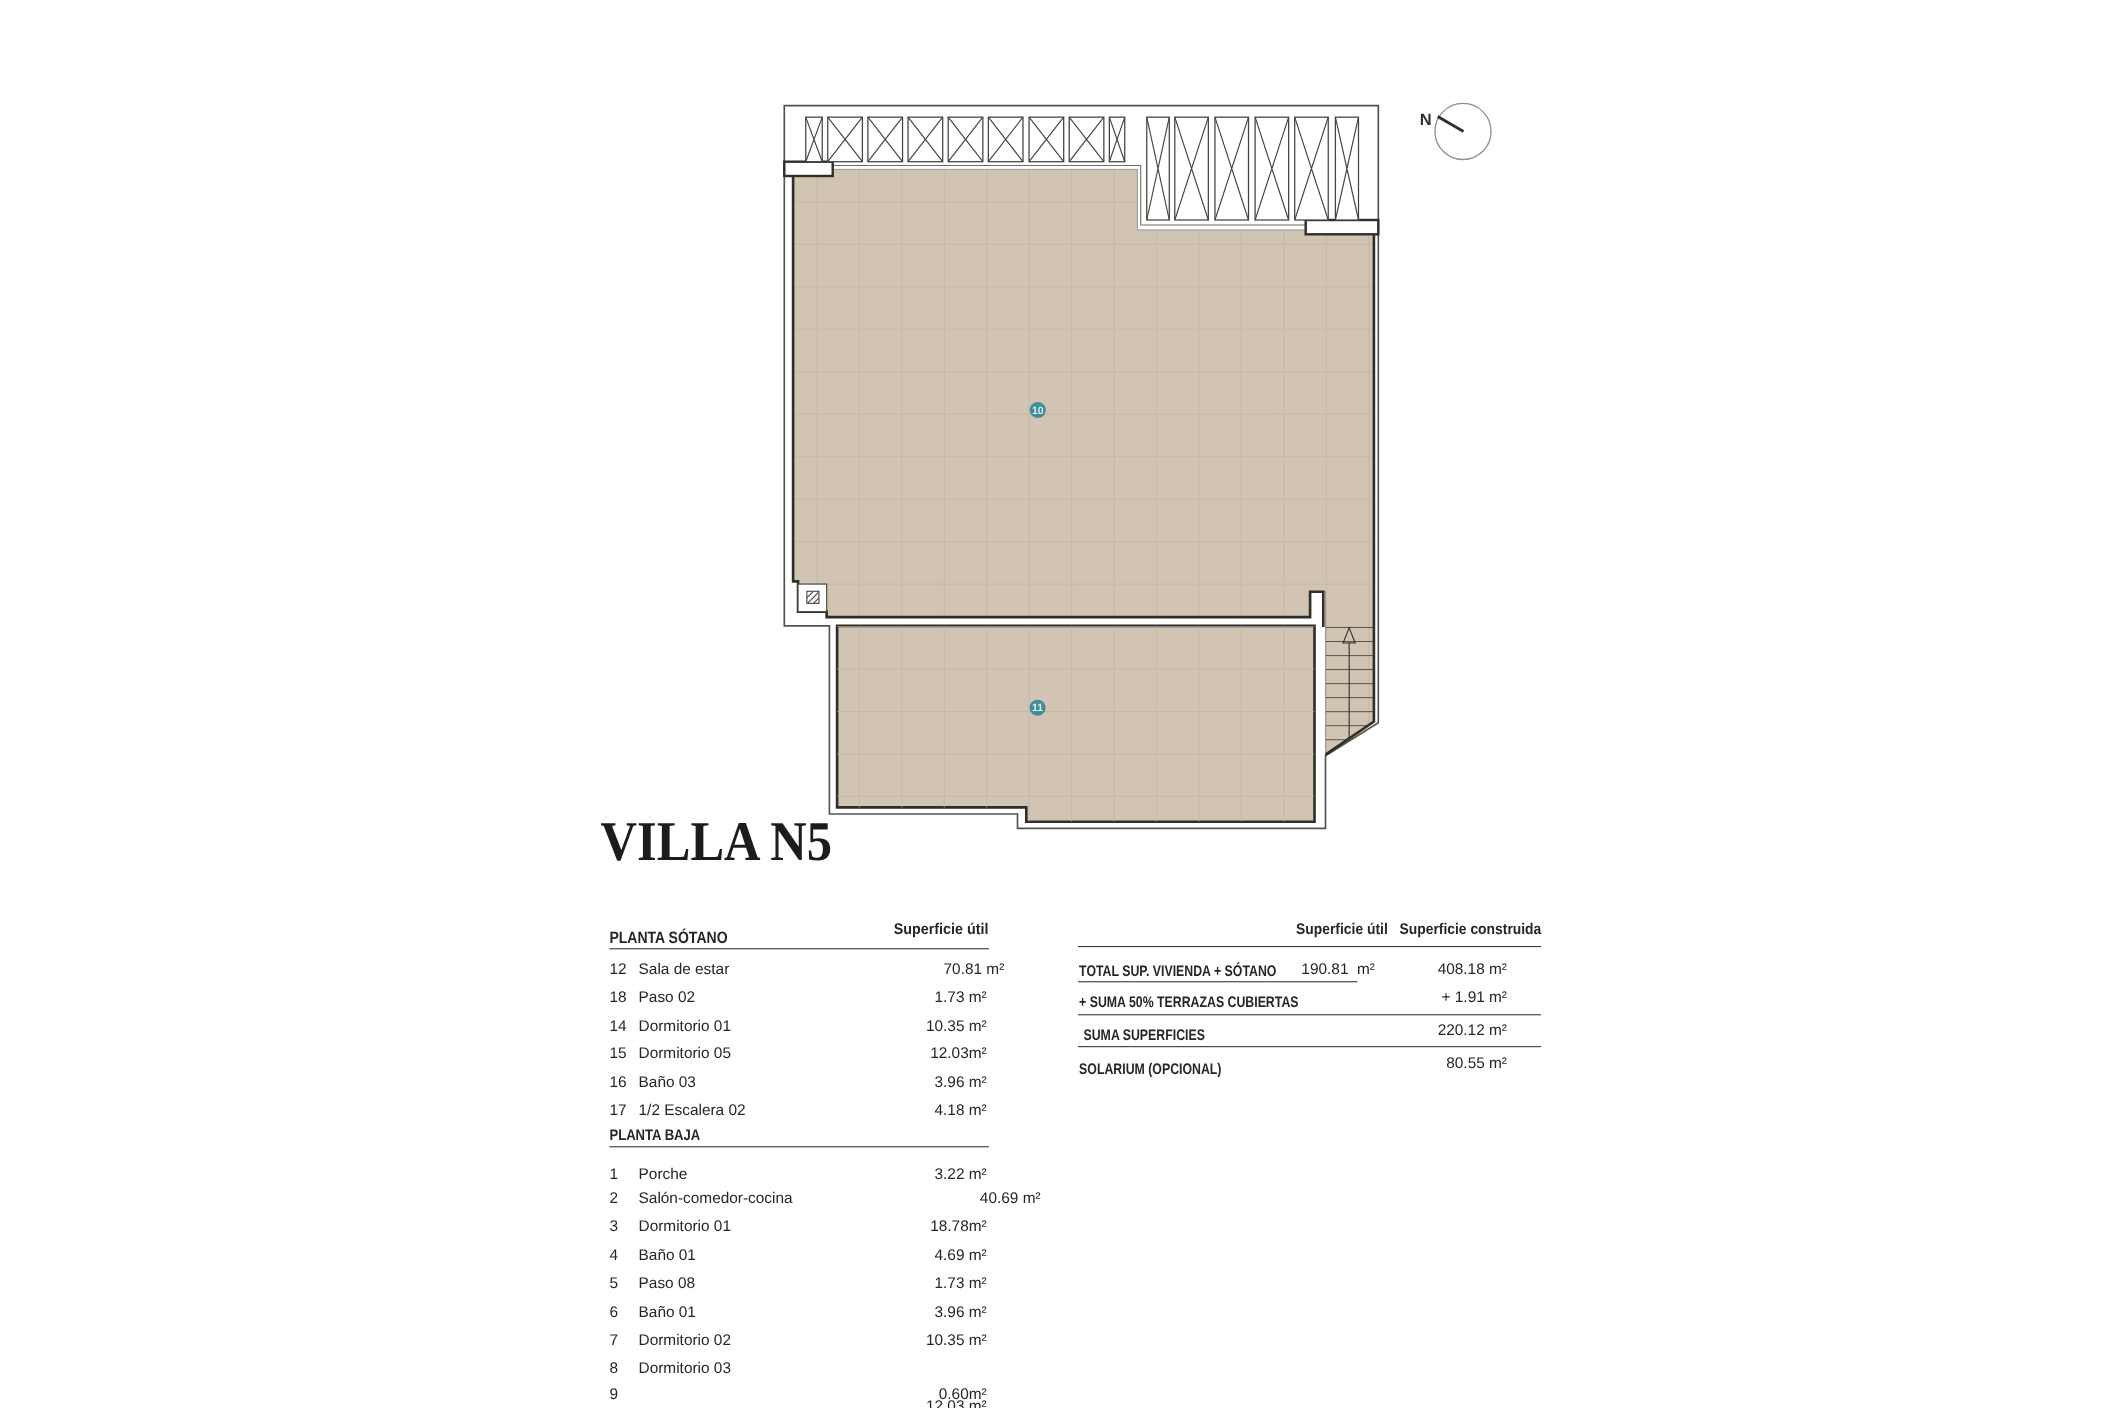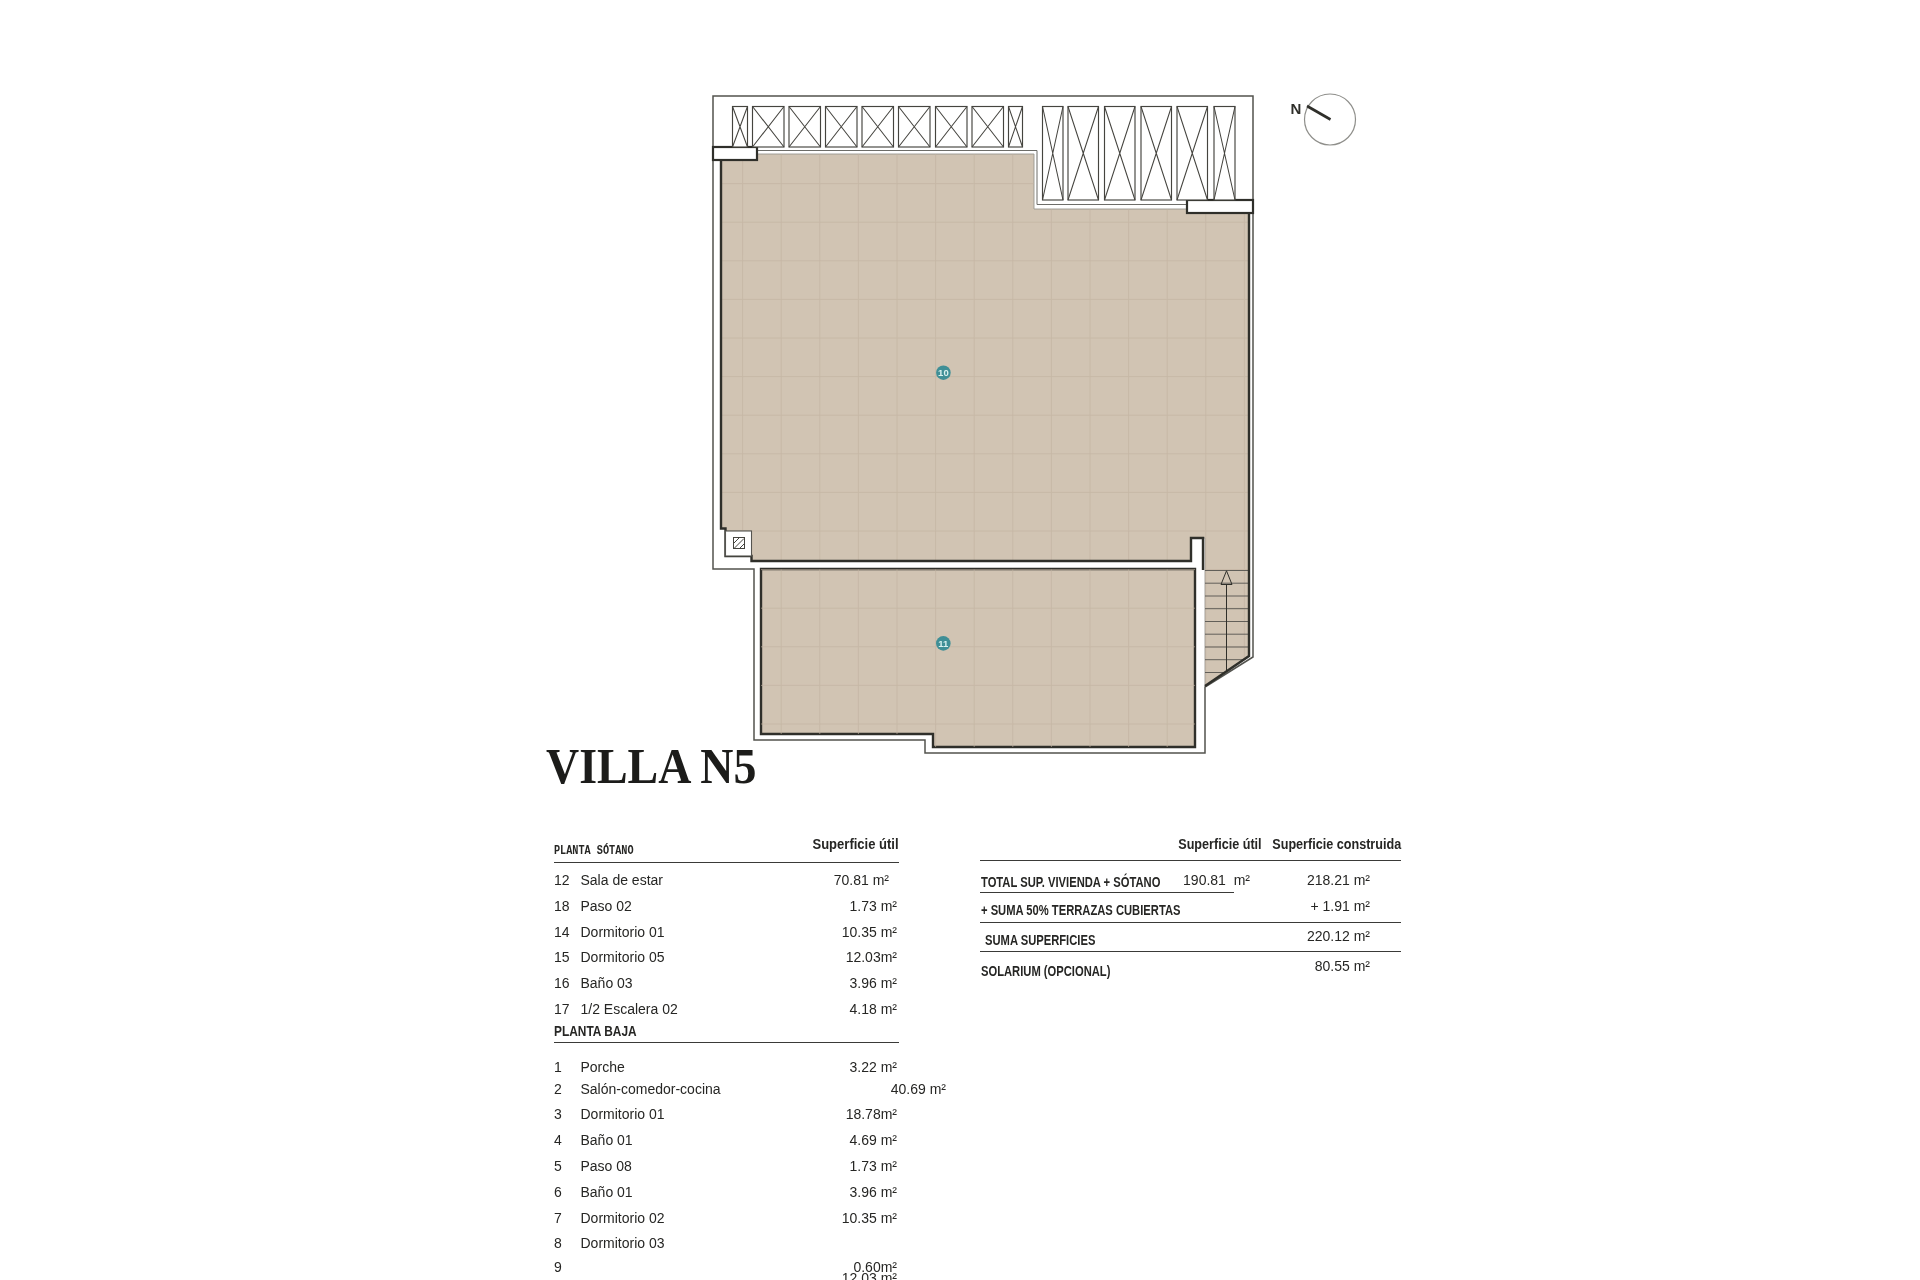--- a/index.html
+++ b/index.html
@@ -125,29 +125,29 @@
 
   <g>
     <circle cx="943.3" cy="643.4" r="7.3" fill="#3f8f96"></circle>
     <text x="943.3" y="646.8" text-anchor="middle" font-family="Liberation Sans, sans-serif" font-size="9.5" font-weight="bold" fill="#d9f1ef">11</text>
   </g>
 </svg>
 
 <div class="abs serif b" style="left:546px;top:741px;font-size:51px;line-height:1;"><span class="ttl">VILLA N5</span></div>
 
 
-<div class="abs sans b" style="left:554px;top:844.5px;font-size:12px;line-height:1;font-family:Liberation Mono, monospace;"><span class="cnd85">PLANTA SÓTANO</span></div>
+<div class="abs sans b" style="left:554px;top:844.5px;font-size:15px;line-height:1;"><span class="cnd85">PLANTA SÓTANO</span></div>
 
 <div class="abs sans b rt" style="left:700px;top:836.8px;width:199px;font-size:14px;line-height:1;"><span class="cndr" style="transform:scaleX(0.93);">Superficie útil</span></div>
 
 <div class="rule" style="left:554px;top:861.7px;width:345px;"></div>
 
 <div class="abs sans" style="left:554px;top:872.9px;font-size:14px;line-height:1;">12</div>
 <div class="abs sans" style="left:580.5px;top:872.9px;font-size:14px;line-height:1;">Sala de estar</div>
-<div class="abs sans rt" style="left:692px;top:872.9px;width:197px;font-size:14px;line-height:1;">70.81 m²</div>
+<div class="abs sans rt" style="left:716px;top:872.9px;width:197px;font-size:14px;line-height:1;">70.81 m²</div>
 
 <div class="abs sans" style="left:554px;top:898.7px;font-size:14px;line-height:1;">18</div>
 <div class="abs sans" style="left:580.5px;top:898.7px;font-size:14px;line-height:1;">Paso 02</div>
 <div class="abs sans rt" style="left:700px;top:898.7px;width:197px;font-size:14px;line-height:1;">1.73 m²</div>
 
 <div class="abs sans" style="left:554px;top:924.5px;font-size:14px;line-height:1;">14</div>
 <div class="abs sans" style="left:580.5px;top:924.5px;font-size:14px;line-height:1;">Dormitorio 01</div>
 <div class="abs sans rt" style="left:700px;top:924.5px;width:197px;font-size:14px;line-height:1;">10.35 m²</div>
 
 <div class="abs sans" style="left:554px;top:950.2px;font-size:14px;line-height:1;">15</div>
@@ -203,21 +203,21 @@
 <div class="abs sans rt" style="left:700px;top:1260.2px;width:197px;font-size:14px;line-height:1;">0.60m²</div>
 
 <div class="abs sans b rt" style="left:1100px;top:836.9px;width:162px;font-size:14px;line-height:1;"><span class="cndr">Superficie útil</span></div>
 
 <div class="abs sans b rt" style="left:1239px;top:836.9px;width:162px;font-size:14px;line-height:1;"><span class="cndr">Superficie construida</span></div>
 
 <div class="rule" style="left:980px;top:860px;width:421px;"></div>
 
 <div class="abs sans b" style="left:981px;top:874.5px;font-size:14px;line-height:1;"><span class="cnd">TOTAL SUP. VIVIENDA + SÓTANO</span></div>
 <div class="abs sans rt" style="left:1100px;top:872.7px;width:150px;font-size:14px;line-height:1;">190.81&nbsp; m²</div>
-<div class="abs sans rt" style="left:1220px;top:872.7px;width:150px;font-size:14px;line-height:1;">218.21 m²</div>
+<div class="abs sans rt" style="left:1220px;top:872.7px;width:150px;font-size:14px;line-height:1;">408.18 m²</div>
 
 <div class="rule" style="left:980px;top:891.8px;width:254px;"></div>
 
 <div class="abs sans b" style="left:981px;top:903.2px;font-size:14px;line-height:1;"><span class="cnd">+ SUMA 50% TERRAZAS CUBIERTAS</span></div>
 <div class="abs sans rt" style="left:1220px;top:899px;width:150px;font-size:14px;line-height:1;">+ 1.91 m²</div>
 
 <div class="rule" style="left:980px;top:921.8px;width:421px;"></div>
 
 <div class="abs sans b" style="left:985px;top:933.2px;font-size:14px;line-height:1;"><span class="cnd">SUMA SUPERFICIES</span></div>
 <div class="abs sans rt" style="left:1220px;top:928.5px;width:150px;font-size:14px;line-height:1;">220.12 m²</div>

